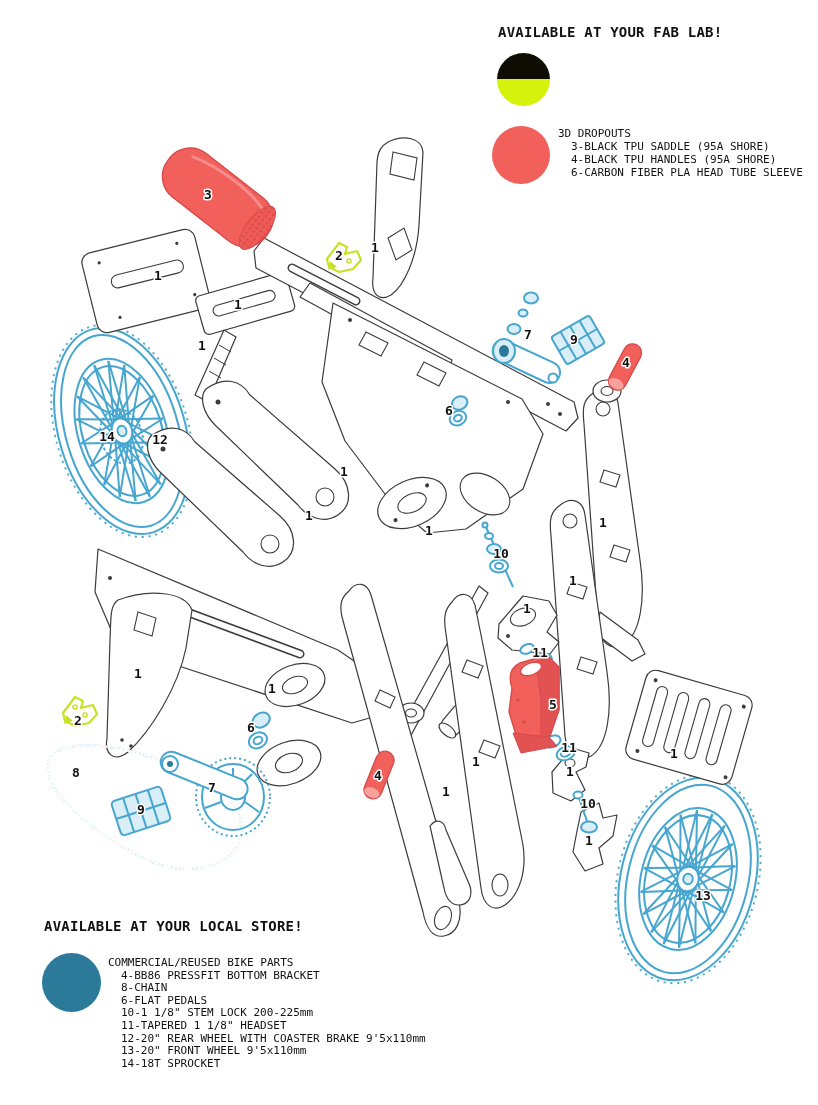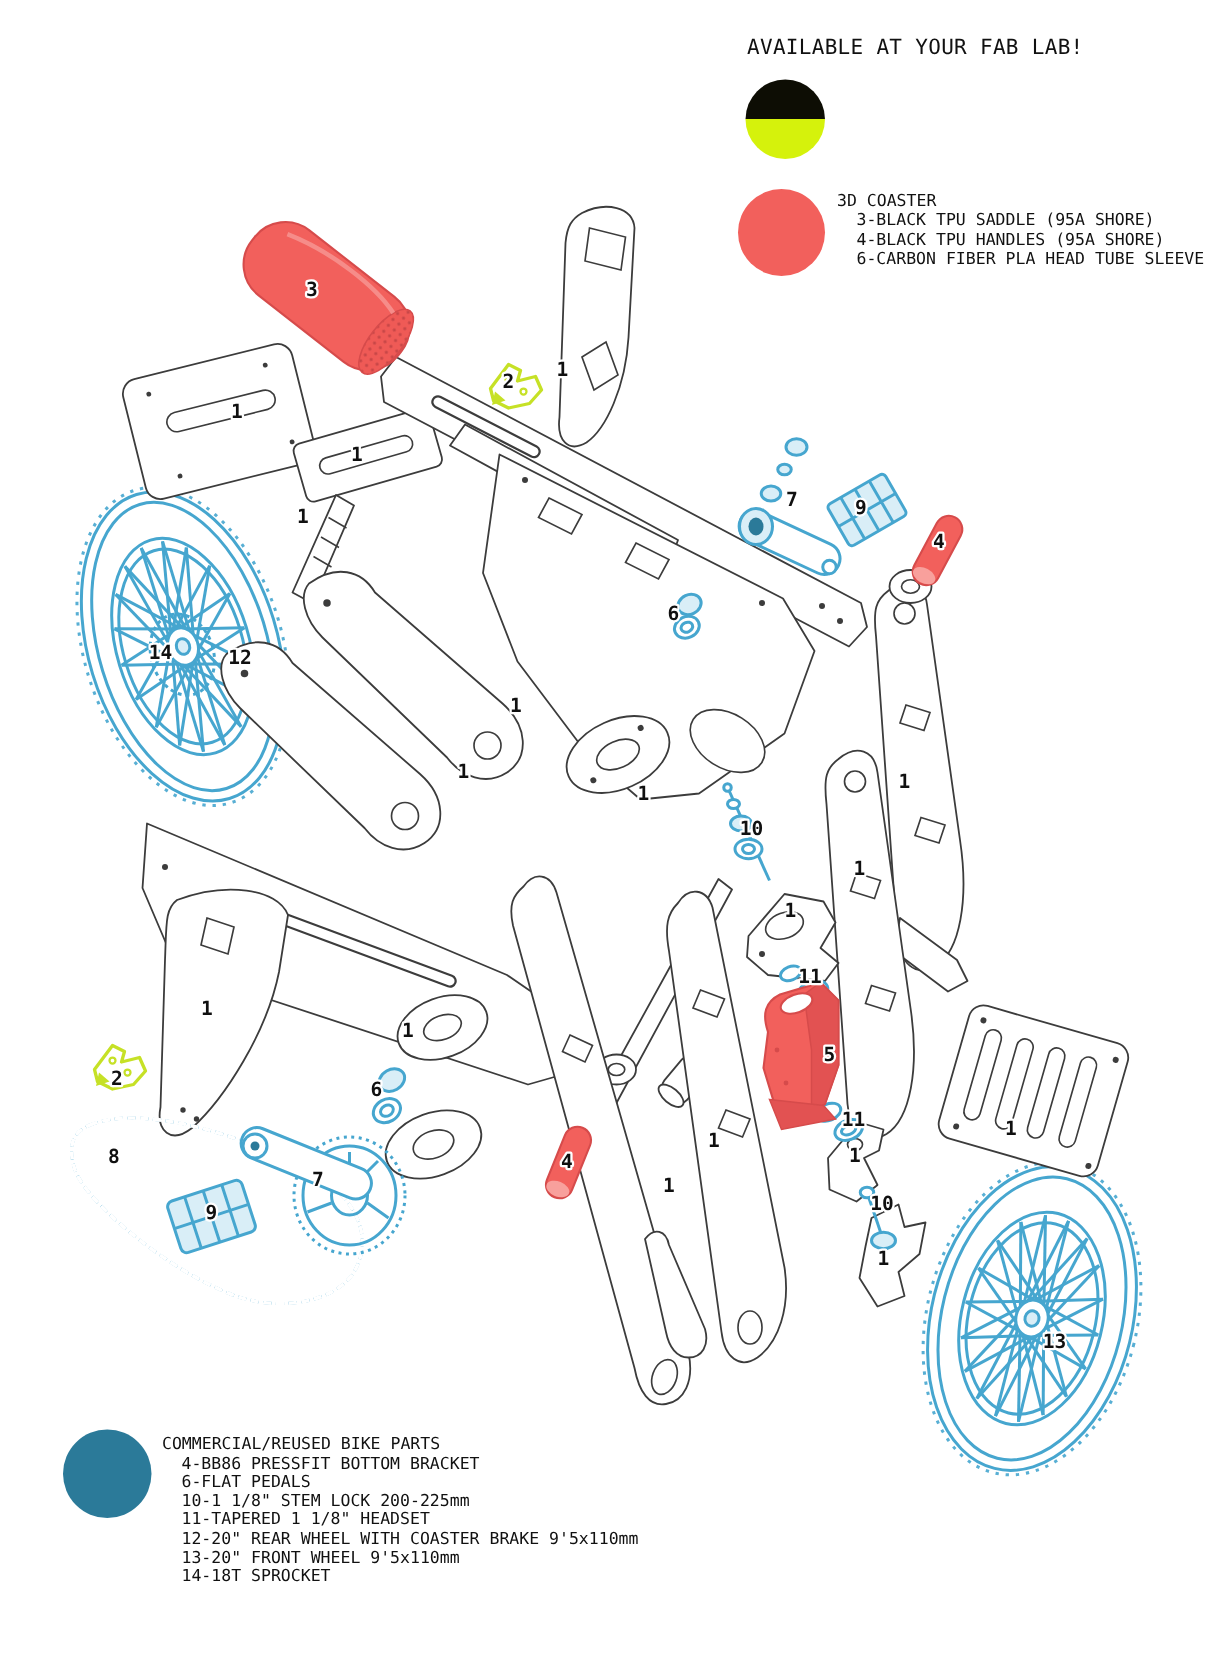--- a/index.html
+++ b/index.html
@@ -5,21 +5,21 @@
   :root{
     --ink:#3c3c3c; --blue:#46a6cf; --blueLight:#d9eef7; --teal:#2b7a99;
     --red:#f2605c; --redDark:#d64b4b; --redSoft:#f8a09c;
     --chartreuse:#c6e126; --chartCircle:#d5f20c; --cncBlack:#0d0d04;
   }
   *{box-sizing:border-box}
   html,body{margin:0;padding:0;background:#fff}
   body{width:818px;height:1105px;font-family:"DejaVu Sans Mono",monospace;color:#111}
   .canvas{position:relative;width:818px;height:1105px;overflow:hidden;background:#fff}
   svg.diagram{position:absolute;left:0;top:0}
-  .legend-title{position:absolute;font-weight:normal;font-size:14px;letter-spacing:.2px;white-space:nowrap}
+  .legend-title{position:absolute;font-weight:bold;font-size:14px;letter-spacing:.2px;white-space:nowrap}
   .swatch{position:absolute;border-radius:50%}
   .swatch.cnc{left:497px;top:53px;width:53px;height:53px;
     background:linear-gradient(to bottom,var(--cncBlack) 0 50%,var(--chartCircle) 50% 100%)}
   .swatch.print{left:492px;top:126px;width:58px;height:58px;background:var(--red)}
   .swatch.store{left:42px;top:953px;width:59px;height:59px;background:var(--teal)}
   .legend-text{position:absolute;font-size:11px;line-height:13px;white-space:nowrap}
   .legend-text .group-item{padding-left:13px}
   .legend-text.store{line-height:12.6px}
   .plabel{font-family:"DejaVu Sans Mono",monospace;font-weight:bold;font-size:13px;fill:#101010;
     text-anchor:middle;dominant-baseline:central;paint-order:stroke;stroke:#fff;stroke-width:3px;stroke-linejoin:round}
@@ -434,30 +434,32 @@
         <text x="588" y="803" class="plabel">10</text>
         <text x="674" y="753" class="plabel">1</text>
         <text x="703" y="895" class="plabel">13</text>
       </g>
 </svg>
 
 <div class="legend-title" style="left:498px;top:24px">AVAILABLE AT YOUR FAB LAB!</div>
 <div class="swatch cnc"></div>
 <div class="swatch print"></div>
 <div class="legend-text" style="left:558px;top:127px">
-  <div class="group-header">3D COASTER</div>
+  <div class="group-header">3D DROPOUTS</div>
   <div class="group-item">3-BLACK TPU SADDLE (95A SHORE)</div>
   <div class="group-item">4-BLACK TPU HANDLES (95A SHORE)</div>
   <div class="group-item">6-CARBON FIBER PLA HEAD TUBE SLEEVE</div>
 </div>
 
+<div class="legend-title" style="left:44px;top:918px">AVAILABLE AT YOUR LOCAL STORE!</div>
 <div class="swatch store"></div>
 <div class="legend-text store" style="left:108px;top:957px">
   <div class="group-header">COMMERCIAL/REUSED BIKE PARTS</div>
   <div class="group-item">4-BB86 PRESSFIT BOTTOM BRACKET</div>
+  <div class="group-item">8-CHAIN</div>
   <div class="group-item">6-FLAT PEDALS</div>
   <div class="group-item">10-1 1/8" STEM LOCK 200-225mm</div>
   <div class="group-item">11-TAPERED 1 1/8" HEADSET</div>
   <div class="group-item">12-20" REAR WHEEL WITH COASTER BRAKE 9'5x110mm</div>
   <div class="group-item">13-20" FRONT WHEEL 9'5x110mm</div>
   <div class="group-item">14-18T SPROCKET</div>
 </div>
 
 </div>
 

